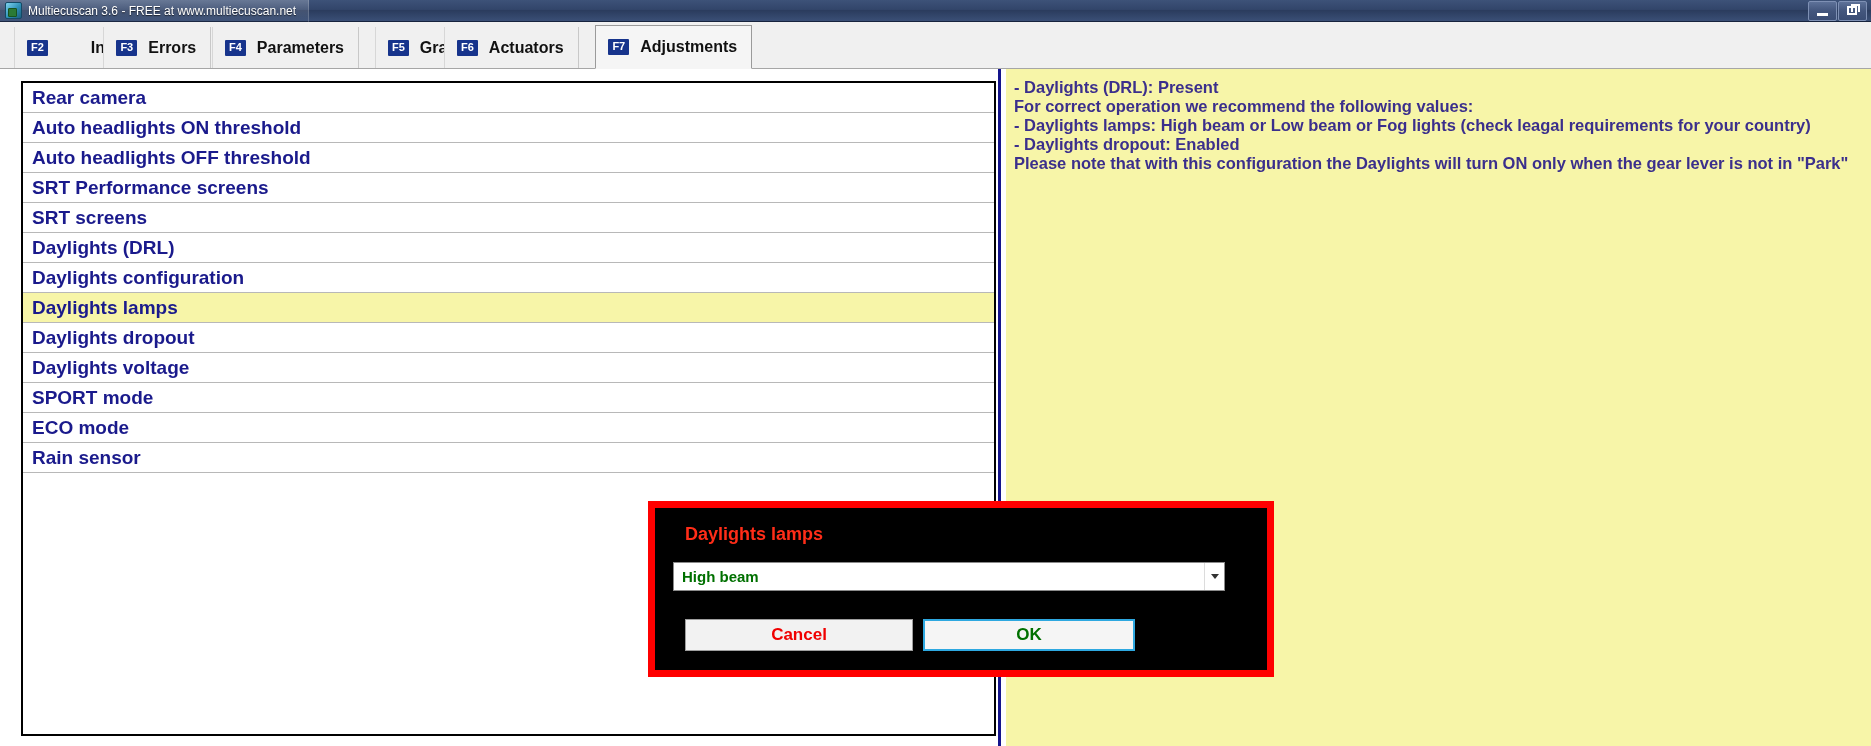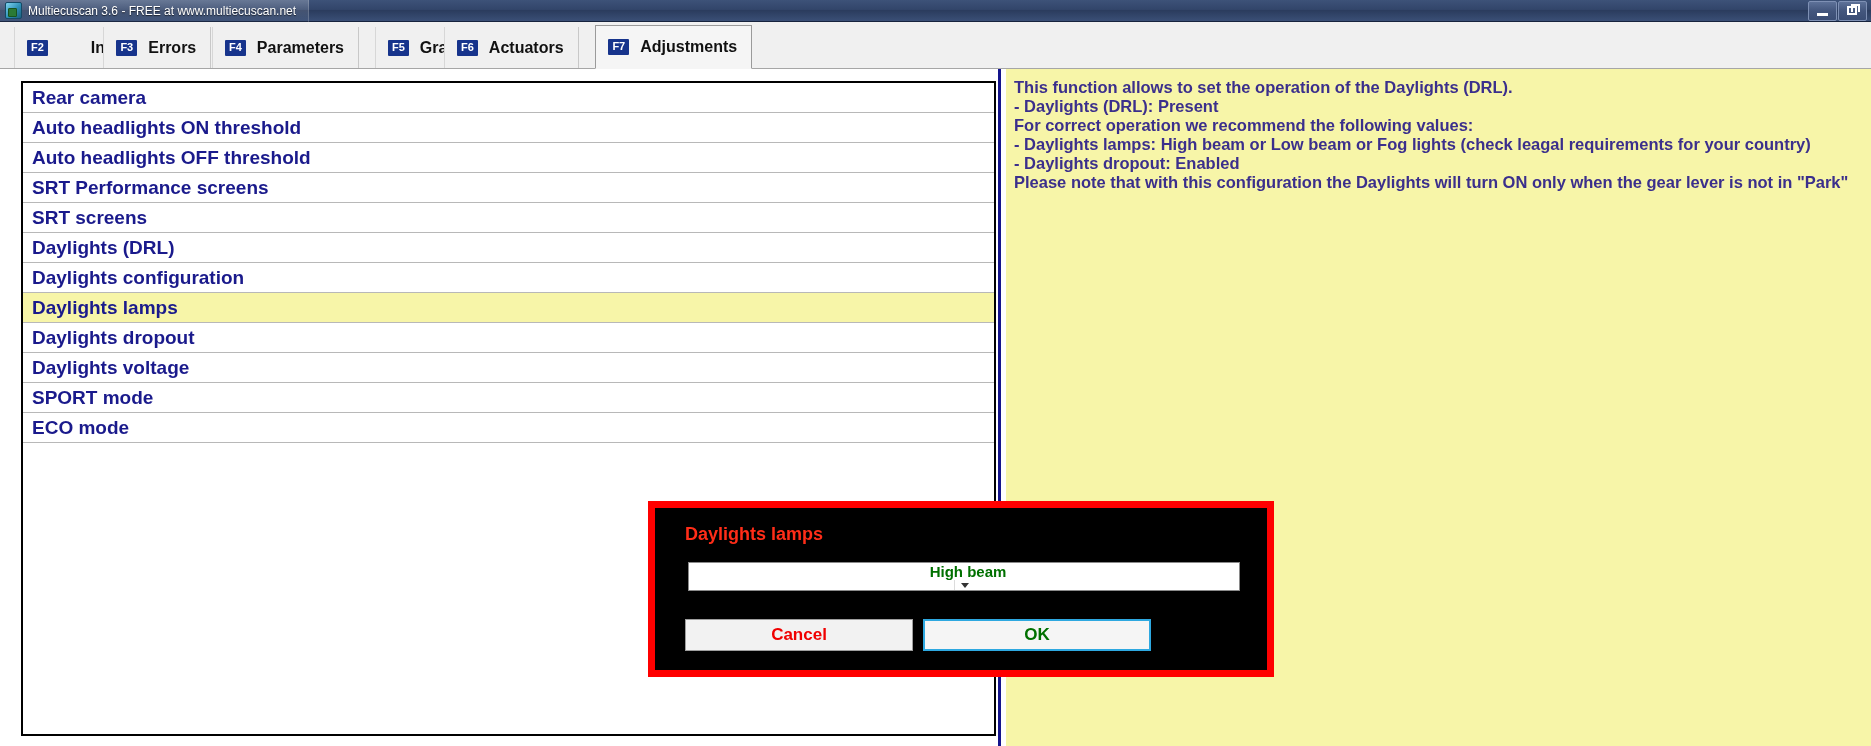--- a/index.html
+++ b/index.html
@@ -240,29 +240,28 @@
     position: absolute;
     left: 30px; top: 16px;
     color: #ff2d18;
     font-size: 18px;
     font-weight: bold;
     font-family: "Liberation Sans", sans-serif;
     white-space: nowrap;
   }
   .combo {
     position: absolute;
-    left: 33px; top: 54px;
+    left: 18px; top: 54px;
     width: 552px;
     height: 29px;
     background: #ffffff;
     border: 1px solid #8a8a8a;
     box-sizing: border-box;
     display: flex;
     align-items: center;
-    flex-direction: column;
   }
   .combo-value {
     color: #007000;
     font-size: 15px;
     font-weight: bold;
     font-family: "Liberation Sans", sans-serif;
     padding-left: 8px;
     white-space: nowrap;
     flex: 1;
   }
@@ -300,21 +299,21 @@
     font-size: 17px;
     font-weight: bold;
     font-family: "Liberation Sans", sans-serif;
     cursor: default;
   }
   .btn-cancel {
     width: 228px;
     color: #f00000;
   }
   .btn-ok {
-    width: 228px;
+    width: 212px;
     color: #007000;
     border: 2px solid #2ea8e0;
     background: #f5f5f5;
   }
 </style>
 </head>
 <body>
 
 <div class="titlebar">
   <div class="titlebar-left">
@@ -366,26 +365,26 @@
       <div class="list-row">Auto headlights OFF threshold</div>
       <div class="list-row">SRT Performance screens</div>
       <div class="list-row">SRT screens</div>
       <div class="list-row">Daylights (DRL)</div>
       <div class="list-row">Daylights configuration</div>
       <div class="list-row selected">Daylights lamps</div>
       <div class="list-row">Daylights dropout</div>
       <div class="list-row">Daylights voltage</div>
       <div class="list-row">SPORT mode</div>
       <div class="list-row">ECO mode</div>
+      <div class="list-row">Rain sensor</div>
     </div>
 
   <div class="panel-divider"></div>
 
   <div class="help-panel" id="help-panel">
-      <div class="help-line">This function allows to set the operation of the Daylights (DRL).</div>
       <div class="help-line">- Daylights (DRL): Present</div>
       <div class="help-line">For correct operation we recommend the following values:</div>
       <div class="help-line">- Daylights lamps: High beam or Low beam or Fog lights (check leagal requirements for your country)</div>
       <div class="help-line">- Daylights dropout: Enabled</div>
       <div class="help-line">Please note that with this configuration the Daylights will turn ON only when the gear lever is not in "Park"</div>
     </div>
 
   <div class="modal">
     <div class="modal-title">Daylights lamps</div>
 

